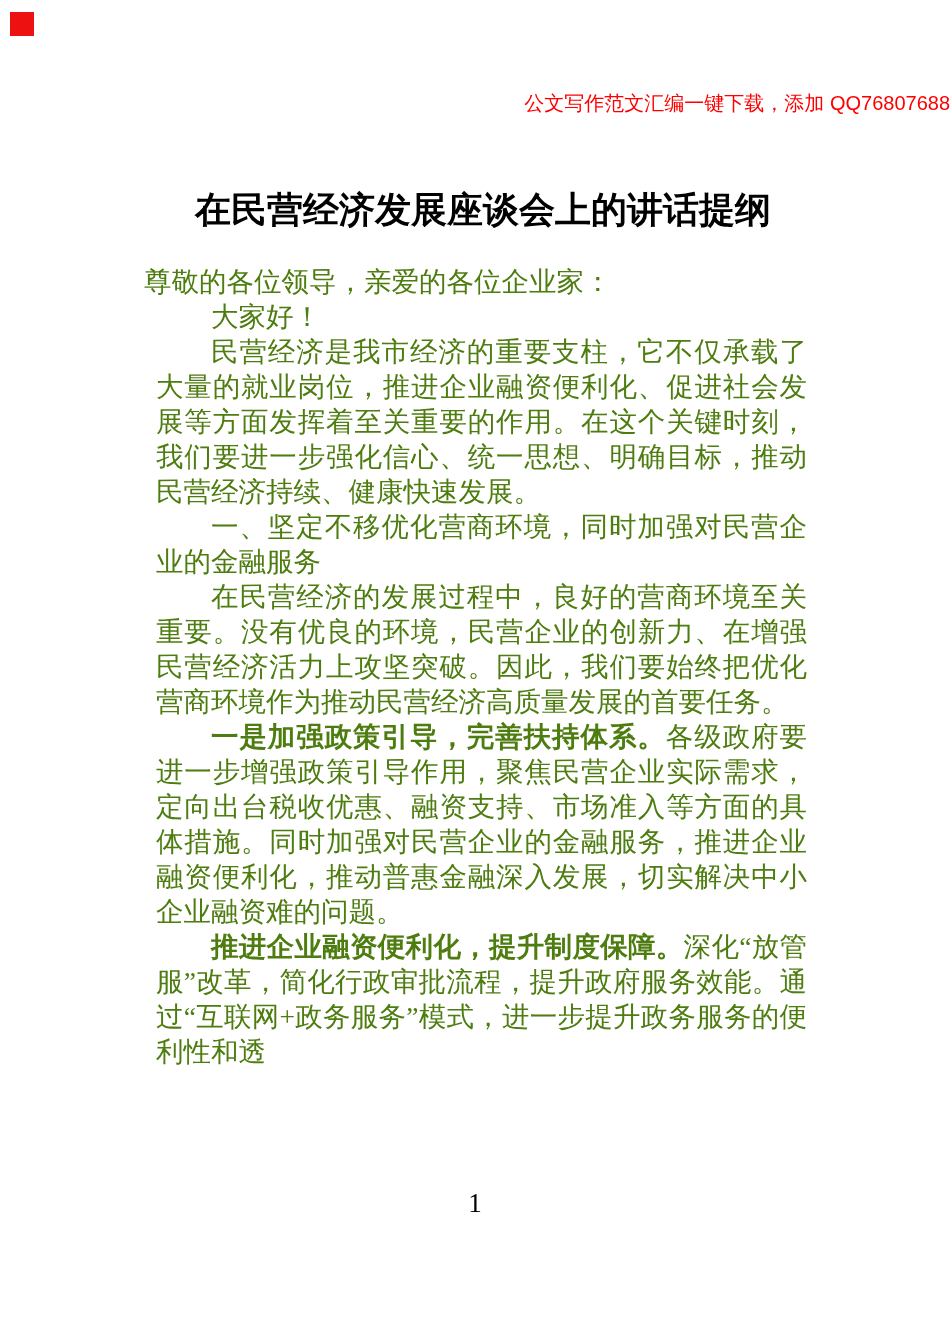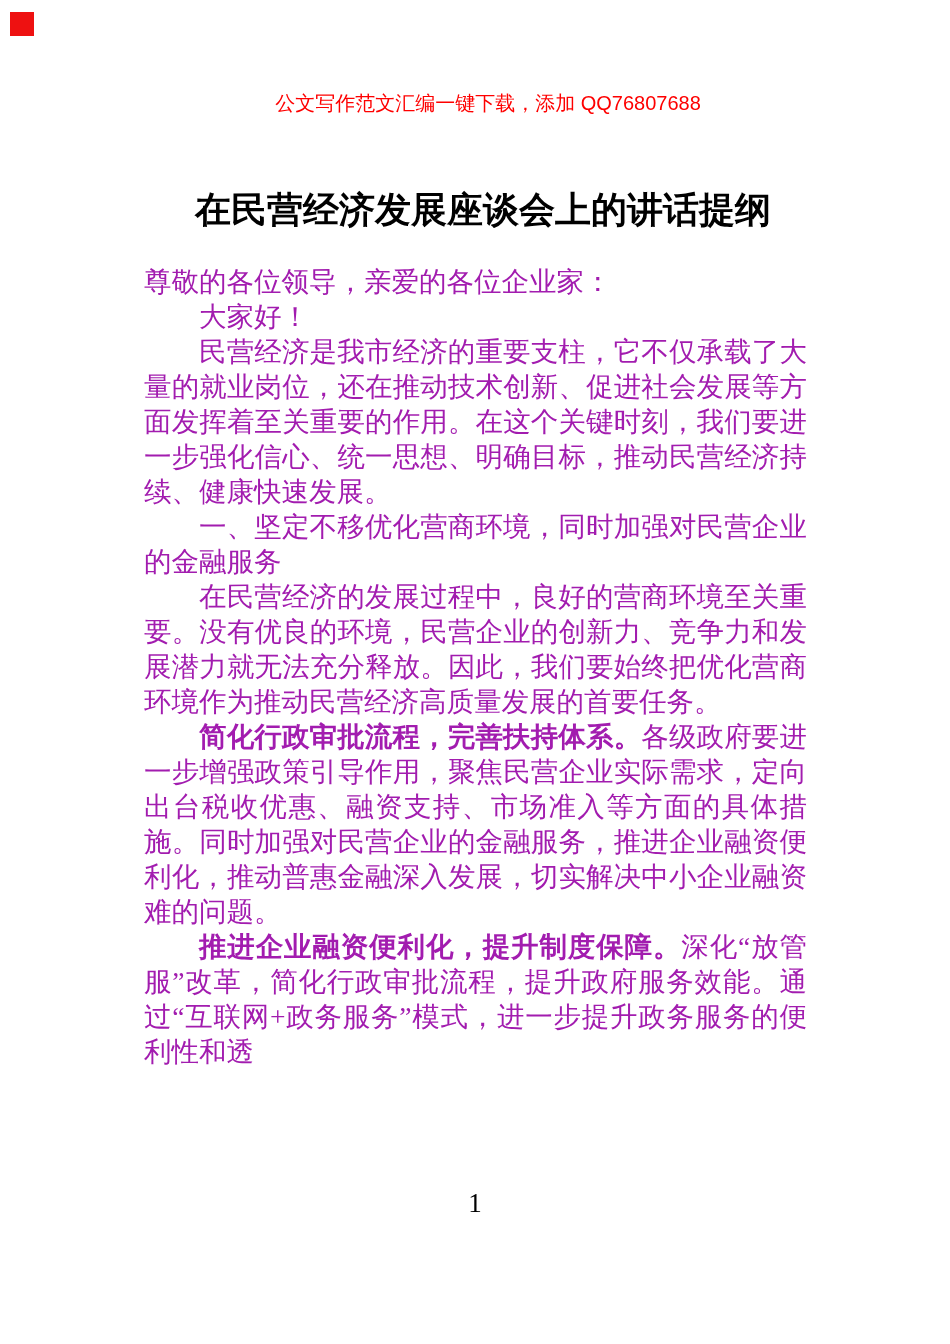--- a/index.html
+++ b/index.html
@@ -20,21 +20,21 @@
     height: 24px;
     background: #ee1111;
   }
   .promo {
     position: absolute;
     top: 90px;
     left: 0;
     width: 100%;
     box-sizing: border-box;
     padding-left: 26px;
-    text-align: center;
+    text-align: right;
     font-family: "Liberation Sans", sans-serif;
     font-size: 20px;
     line-height: 26px;
     color: #fe0000;
     white-space: nowrap;
   }
   .doc-title {
     position: absolute;
     top: 188px;
     left: 8px;
@@ -52,24 +52,24 @@
     position: absolute;
     top: 264px;
     left: 144px;
     width: 663px;
     font-size: 27.5px;
     line-height: 35px;
     text-align: justify;
     text-justify: inter-character;
     word-break: normal;
     overflow-wrap: break-word;
-    color: #a21caf;
+    color: #4d7c0f;
   }
   .doc-body p.para { margin: 0; padding: 0; }
-  .doc-body p.indent { text-indent: 2em; }
+  .doc-body p.indent { text-indent: 2em; margin-left: 12px; }
   .doc-body strong { font-weight: bold; }
   .page-number {
     position: absolute;
     top: 1186px;
     left: 0;
     width: 100%;
     text-align: center;
     font-family: "Liberation Serif", serif;
     font-size: 27px;
     line-height: 34px;
@@ -79,20 +79,20 @@
 </head>
 <body>
 
 <div class="page">
   <div class="corner-marker"></div>
   <div class="promo">公文写作范文汇编一键下载，添加 QQ76807688</div>
   <h1 class="doc-title">在民营经济发展座谈会上的讲话提纲</h1>
   <div class="doc-body">
       <p class="para">尊敬的各位领导，亲爱的各位企业家：</p>
       <p class="para indent">大家好！</p>
-      <p class="para indent">民营经济是我市经济的重要支柱，它不仅承载了大量的就业岗位，还在推动技术创新、促进社会发展等方面发挥着至关重要的作用。在这个关键时刻，我们要进一步强化信心、统一思想、明确目标，推动民营经济持续、健康快速发展。</p>
+      <p class="para indent">民营经济是我市经济的重要支柱，它不仅承载了大量的就业岗位，推进企业融资便利化、促进社会发展等方面发挥着至关重要的作用。在这个关键时刻，我们要进一步强化信心、统一思想、明确目标，推动民营经济持续、健康快速发展。</p>
       <p class="para indent">一、坚定不移优化营商环境，同时加强对民营企业的金融服务</p>
-      <p class="para indent">在民营经济的发展过程中，良好的营商环境至关重要。没有优良的环境，民营企业的创新力、竞争力和发展潜力就无法充分释放。因此，我们要始终把优化营商环境作为推动民营经济高质量发展的首要任务。</p>
-      <p class="para indent"><strong>简化行政审批流程，完善扶持体系。</strong>各级政府要进一步增强政策引导作用，聚焦民营企业实际需求，定向出台税收优惠、融资支持、市场准入等方面的具体措施。同时加强对民营企业的金融服务，推进企业融资便利化，推动普惠金融深入发展，切实解决中小企业融资难的问题。</p>
+      <p class="para indent">在民营经济的发展过程中，良好的营商环境至关重要。没有优良的环境，民营企业的创新力、在增强民营经济活力上攻坚突破。因此，我们要始终把优化营商环境作为推动民营经济高质量发展的首要任务。</p>
+      <p class="para indent"><strong>一是加强政策引导，完善扶持体系。</strong>各级政府要进一步增强政策引导作用，聚焦民营企业实际需求，定向出台税收优惠、融资支持、市场准入等方面的具体措施。同时加强对民营企业的金融服务，推进企业融资便利化，推动普惠金融深入发展，切实解决中小企业融资难的问题。</p>
       <p class="para indent"><strong>推进企业融资便利化，提升制度保障。</strong>深化“放管服”改革，简化行政审批流程，提升政府服务效能。通过“互联网+政务服务”模式，进一步提升政务服务的便利性和透</p>
     </div>
   <div class="page-number">1</div>
 </div>
 
 </body></html>

